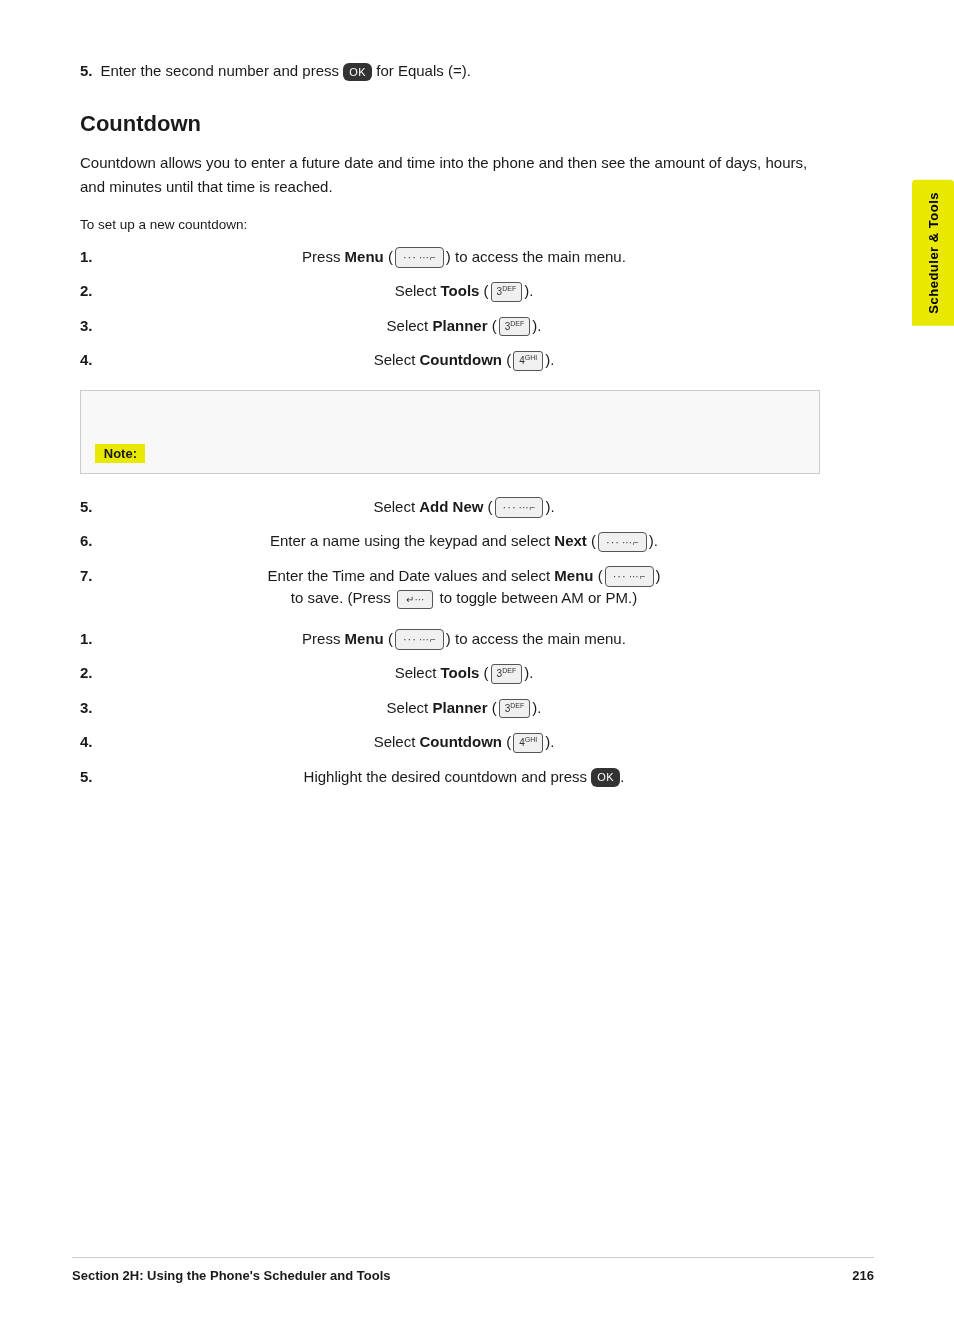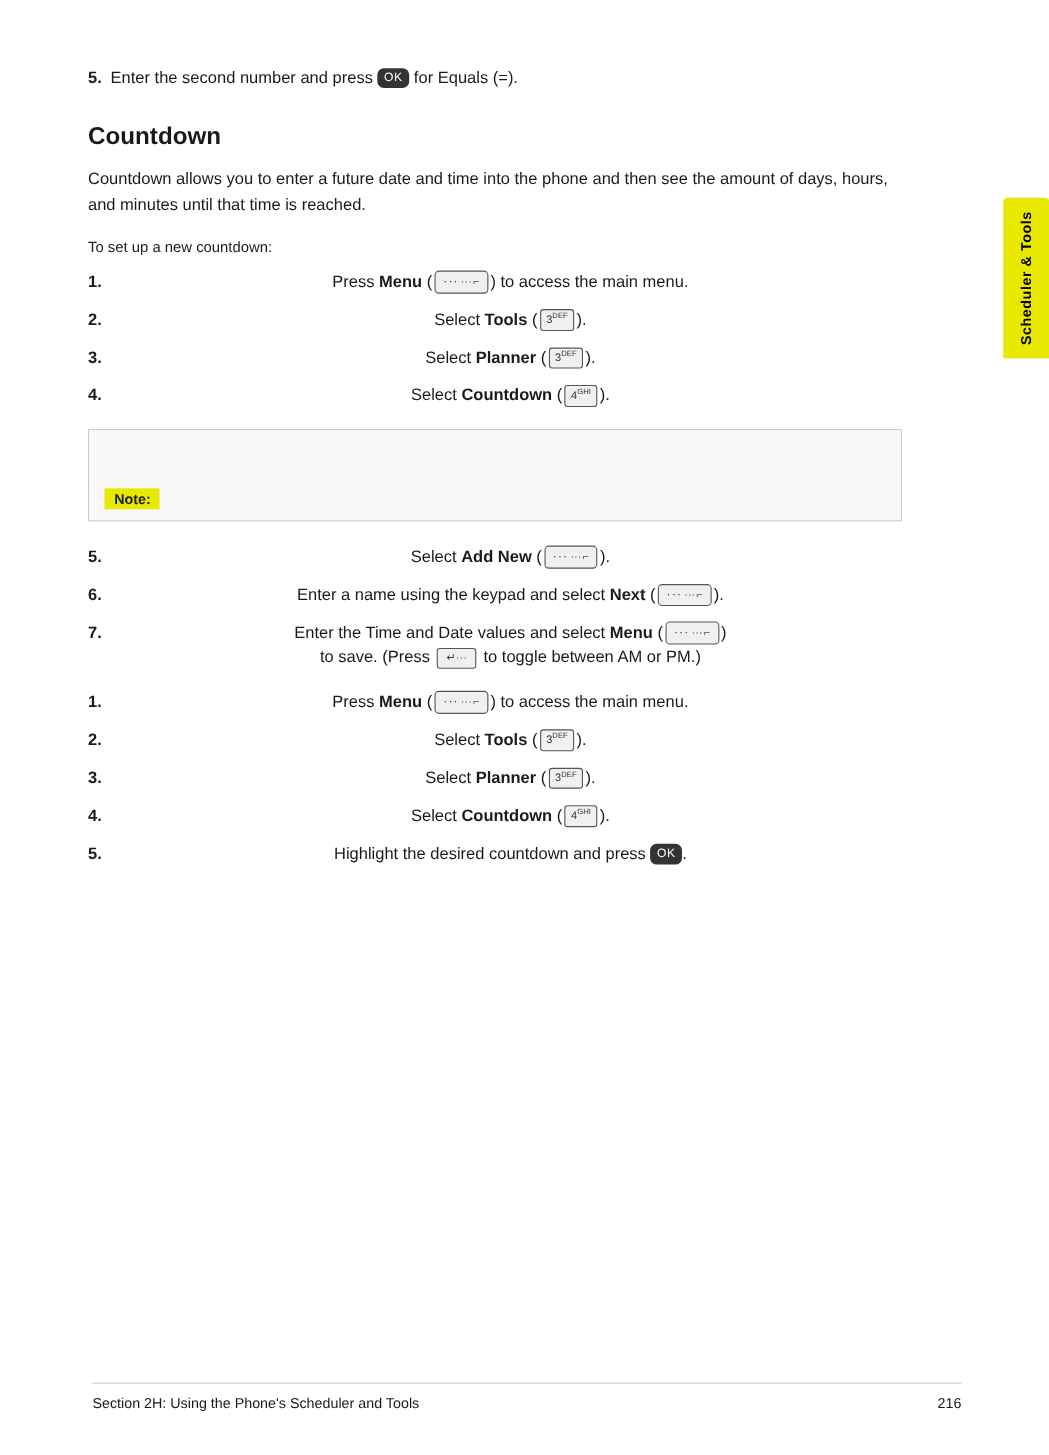--- a/index.html
+++ b/index.html
@@ -181,27 +181,27 @@
       padding: 1px 8px;
       vertical-align: middle;
       color: #333;
       margin: 0 2px;
     }
 
     
     .page-footer {
       position: absolute;
       bottom: 40px;
-      left: 84px;
+      left: 72px;
       right: 80px;
       display: flex;
       justify-content: space-between;
       align-items: center;
       font-size: 13px;
-      font-weight: normal;
+      font-weight: bold;
       border-top: 1px solid #ccc;
       padding-top: 10px;
     }
   </style>
 </head>
 <body>
 
 <div class="side-tab">Scheduler &amp; Tools</div>
 
 <div class="page-content">

